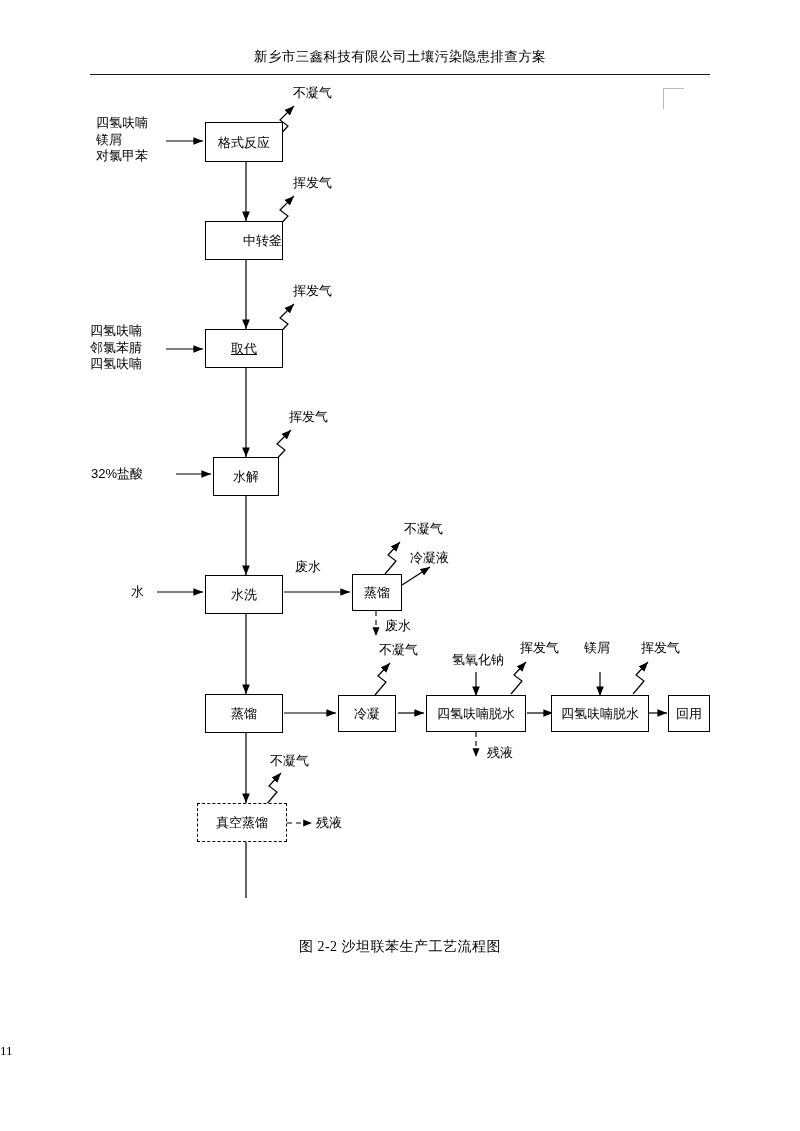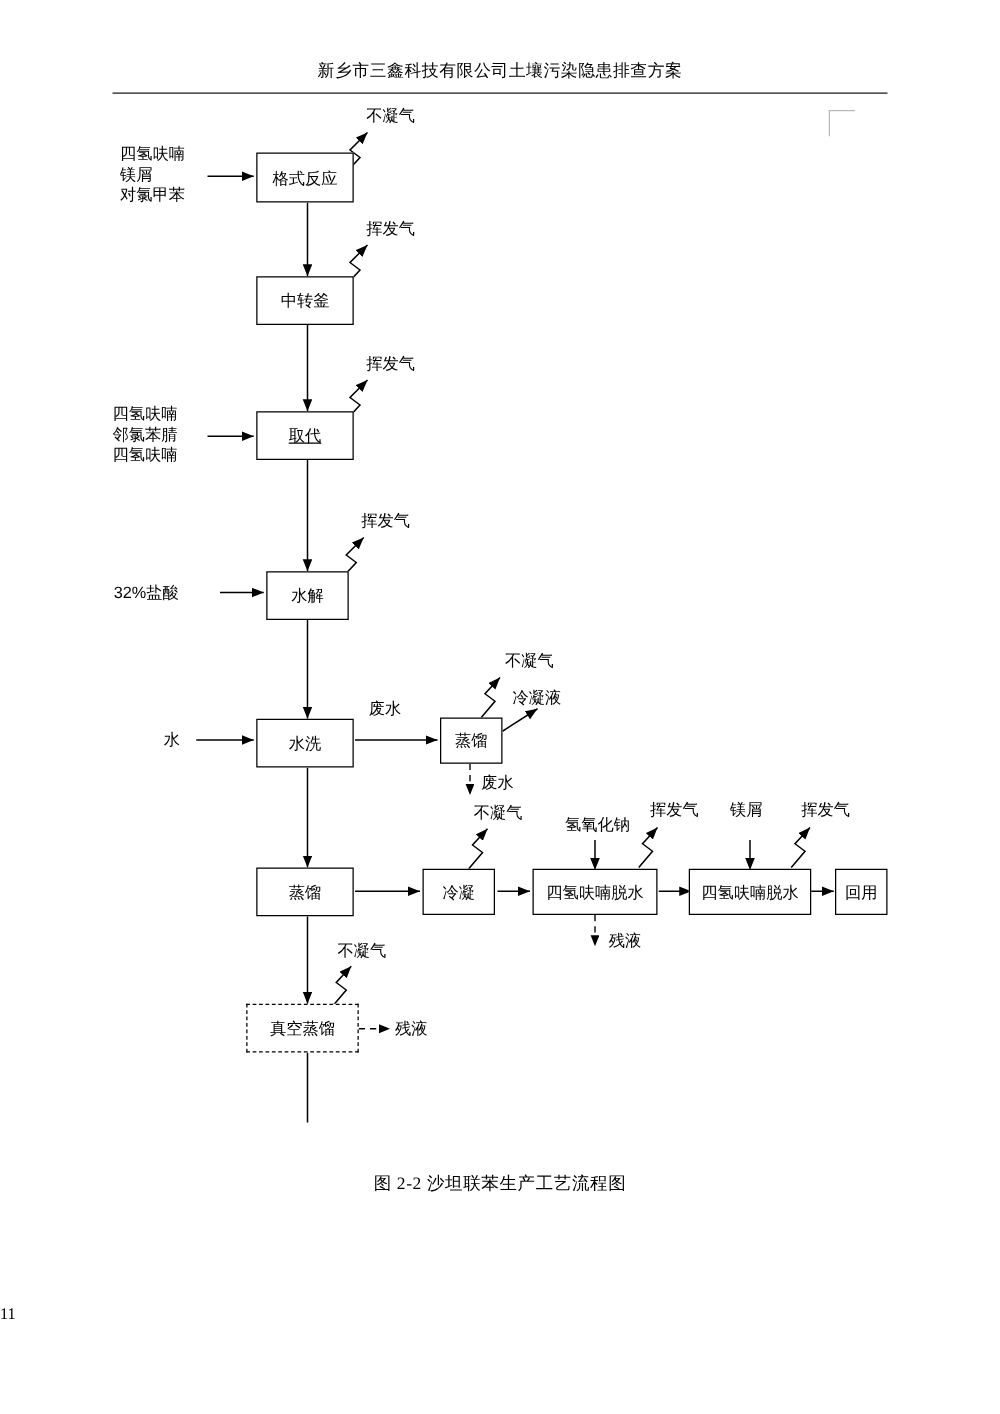--- a/index.html
+++ b/index.html
@@ -185,21 +185,21 @@
         <line x1="476" y1="652" x2="476" y2="677" marker-end="url(#arrowd)"></line>
 
         <line x1="287" y1="743" x2="312" y2="743" marker-end="url(#arrowd)"></line>
       </g>
     </svg>
 
     <div class="node" style="left:205px; top:42px; width:78px; height:40px;">
       <span>格式反应</span>
     </div>
 
-    <div class="node" style="left:205px; top:141px; width:78px; height:39px;">
+    <div class="node" style="left:205px; top:141px; width:78px; height:39px;justify-content:flex-end;">
       <span>中转釜</span>
     </div>
 
     <div class="node" style="left:205px; top:249px; width:78px; height:39px;text-decoration:underline;">
       <span>取代</span>
     </div>
 
     <div class="node" style="left:213px; top:377px; width:66px; height:39px;">
       <span>水解</span>
     </div>

